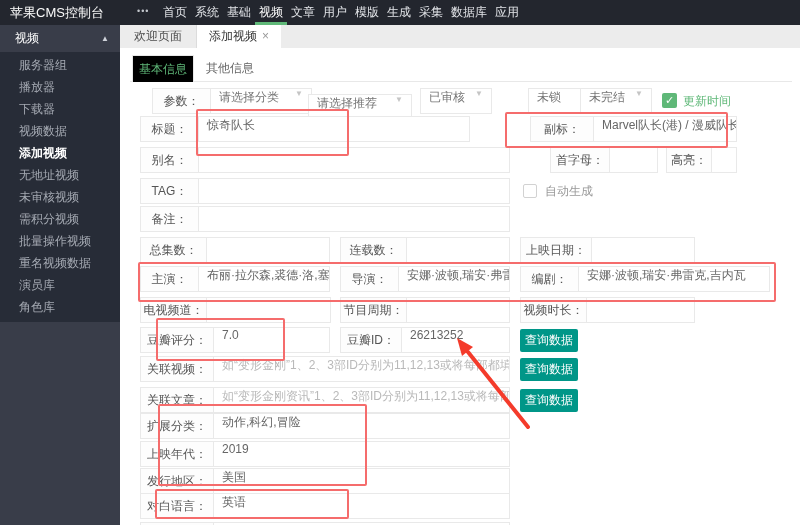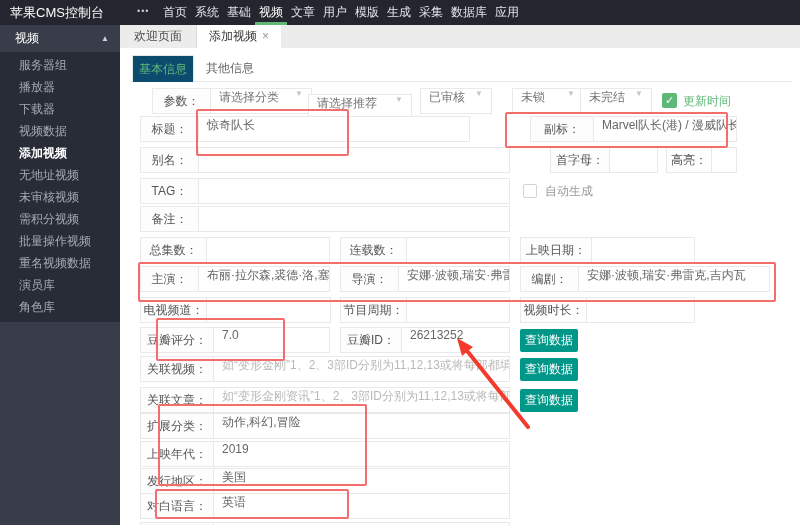--- a/index.html
+++ b/index.html
@@ -26,21 +26,21 @@
   
   .tabbar{position:absolute;left:120px;top:25px;width:680px;height:23px;background:#ececec;z-index:2}
   .ptab{position:absolute;top:0;height:23px;line-height:23px;font-size:12px;color:#4d4d4d;text-align:center;white-space:nowrap}
   .ptab1{left:0;width:76px;border-right:1px solid #dcdcdc}
   .ptab2{left:77px;width:84px;background:#fff;color:#333}
   .tab-close{color:#999;font-size:12px;margin-left:5px}
   
   .content{position:absolute;left:120px;top:48px;width:680px;height:477px;background:#fff}
   .subtab-line{position:absolute;left:130px;top:81px;width:662px;height:1px;background:#e8e8e8;z-index:1}
   .subtab1{position:absolute;left:132px;top:55px;width:62px;height:27px;line-height:27px;text-align:center;
-    background:#0c4a6e;border:1px solid #e8e8e8;border-bottom:none;color:#5FB878;font-size:12px;box-sizing:border-box;z-index:2}
+    background:#000000;border:1px solid #e8e8e8;border-bottom:none;color:#5FB878;font-size:12px;box-sizing:border-box;z-index:2}
   .subtab2{position:absolute;left:206px;top:55px;height:27px;line-height:27px;color:#666;font-size:12px;z-index:2}
   
   .field{position:absolute;height:26px;border:1px solid #e9e9e9;background:#fff;display:flex;box-sizing:border-box;font-size:12px}
   .flabel{display:flex;align-items:center;justify-content:center;border-right:1px solid #e9e9e9;
     color:#555;flex-shrink:0;background:#fdfdfd;white-space:nowrap;overflow:hidden}
   .fvalue{flex:1;display:flex;align-items:flex-start;padding:0 8px;color:#666;overflow:hidden;white-space:nowrap}
   .fvalue.ph{color:#b9b9b9}
   .caret{margin-left:auto;color:#c5c5c5;font-size:8px;padding-left:4px;flex-shrink:0}
   .btn{position:absolute;width:58px;height:23px;background:#009688;color:#fff;font-size:12px;
     text-align:center;line-height:23px;border-radius:2px;z-index:2}
@@ -120,21 +120,21 @@
       <span>请选择推荐</span>
       <span class="caret">▼</span>
     </span>
 </div>
 <div class="field" style="left:420px;top:88px;width:72px">
   <span class="fvalue" style="color:#757575">
       <span>已审核</span>
       <span class="caret">▼</span>
     </span>
 </div>
-<div class="field" style="left:512px;top:88px;width:72px">
+<div class="field" style="left:528px;top:88px;width:72px">
   <span class="fvalue" style="color:#757575">
       <span>未锁</span>
       <span class="caret">▼</span>
     </span>
 </div>
 <div class="field" style="left:580px;top:88px;width:72px">
   <span class="fvalue" style="color:#757575">
       <span>未完结</span>
       <span class="caret">▼</span>
     </span>

